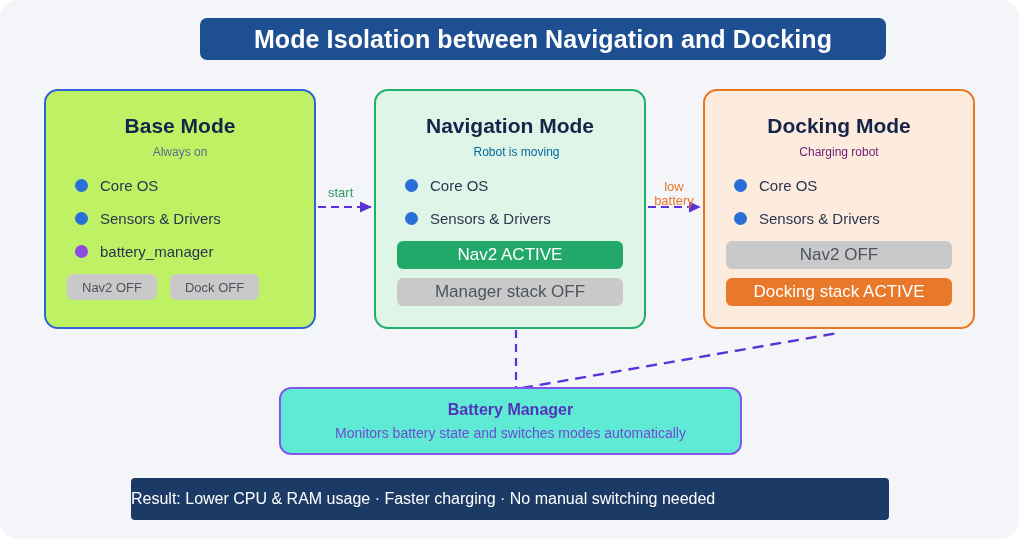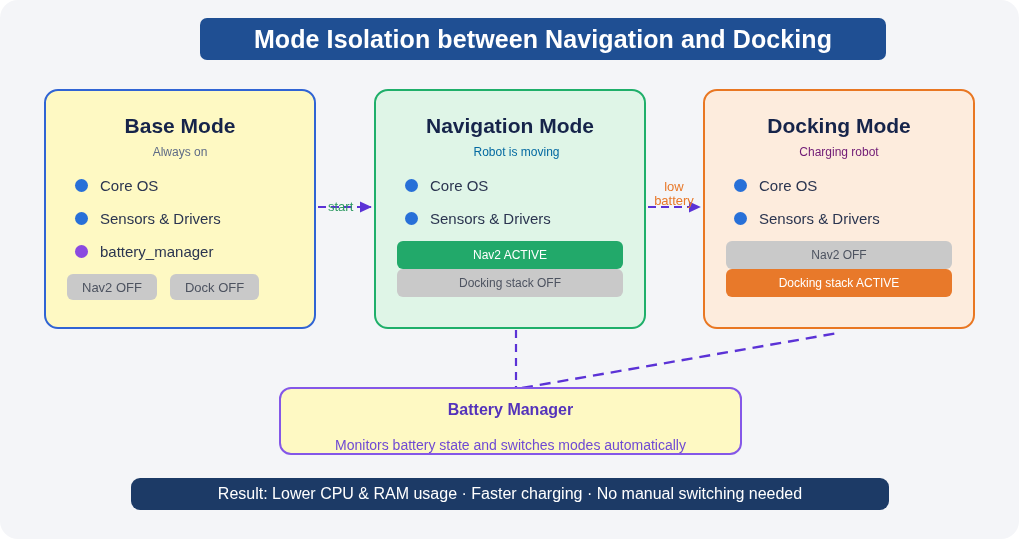--- a/index.html
+++ b/index.html
@@ -46,21 +46,21 @@
     position: absolute;
     top: 89px;
     width: 272px;
     height: 240px;
     border-radius: 14px;
     border-width: 2px;
     border-style: solid;
     box-sizing: border-box;
     padding: 0;
   }
-  #card-base     { left: 44px;  background: #fef9c3; border-color: #3064d4; }
+  #card-base     { left: 44px;  background: #bef264; border-color: #3064d4; }
   #card-nav      { left: 374px; background: #dff5e7; border-color: #1faf6a; }
   #card-dock     { left: 703px; background: #fdecdd; border-color: #e97722; }
 
   .card-title {
     text-align: center;
     font-size: 21px;
     font-weight: bold;
     color: #16244a;
     margin-top: 23px;
   }
@@ -117,81 +117,80 @@
   }
   .pill.small   { padding: 0 15px; }
   .pill.full    { width: 100%; }
   .pill.off     { background: #c9c9c9; color: #4d5360; }
   .pill.active-green  { background: #22a96a; color: #ffffff; }
   .pill.active-orange { background: #e8792a; color: #ffffff; }
   .pill-stack {
     padding: 0 21px;
     margin-top: 4px;
   }
-  .pill-stack .pill { height: 28px; font-size: 12px; }
+  .pill-stack .pill { margin-bottom: 9px; height: 28px; font-size: 17px; }
 
   
   .arrow-label {
     position: absolute;
     font-size: 13px;
     text-align: center;
     line-height: 14px;
     white-space: nowrap;
   }
   #label-start {
     left: 328px;
-    top: 200px;
+    top: 186px;
     color: #2e9a62;
   }
   #label-low-battery {
     left: 645px;
     top: 180px;
     color: #e8792a;
     white-space: normal;
     width: 58px;
   }
 
   
   #battery-manager {
     position: absolute;
     left: 279px;
     top: 387px;
     width: 463px;
     height: 68px;
-    background: #fef9c3;
+    background: #5eead4;
     border: 2px solid #8457e8;
     border-radius: 12px;
     box-sizing: border-box;
   }
   #battery-manager .bm-title {
     text-align: center;
     font-size: 16px;
     font-weight: bold;
     color: #5433bb;
     margin-top: 12px;
   }
   #battery-manager .bm-sub {
     text-align: center;
     font-size: 14px;
     color: #6f4ad4;
-    margin-top: 18px;
+    margin-top: 6px;
   }
 
   
   #result-banner {
     position: absolute;
     left: 131px;
     top: 478px;
     width: 758px;
-    height: 32px;
+    height: 42px;
     background: #1c3a66;
-    border-radius: 9px;
+    border-radius: 4px;
     display: flex;
     align-items: center;
-    justify-content: center;
   }
   #result-banner .result-text {
     color: #ffffff;
     font-size: 16px;
     white-space: nowrap;
   }
 
   
   #connectors {
     position: absolute;
@@ -261,21 +260,21 @@
         <span class="dot blue"></span>
         <span class="feature-label">Core OS</span>
       </li>
       <li class="feature-item">
         <span class="dot blue"></span>
         <span class="feature-label">Sensors &amp; Drivers</span>
       </li>
     </ul>
     <div class="pill-stack">
       <div class="pill full active-green">Nav2 ACTIVE</div>
-      <div class="pill full off">Docking stack OFF</div>
+      <div class="pill full off">Manager stack OFF</div>
     </div>
   </div>
 
   <div class="mode-card" id="card-dock">
     <div class="card-title">Docking Mode</div>
     <div class="card-sub">Charging robot</div>
     <ul class="feature-list">
       <li class="feature-item">
         <span class="dot blue"></span>
         <span class="feature-label">Core OS</span>

